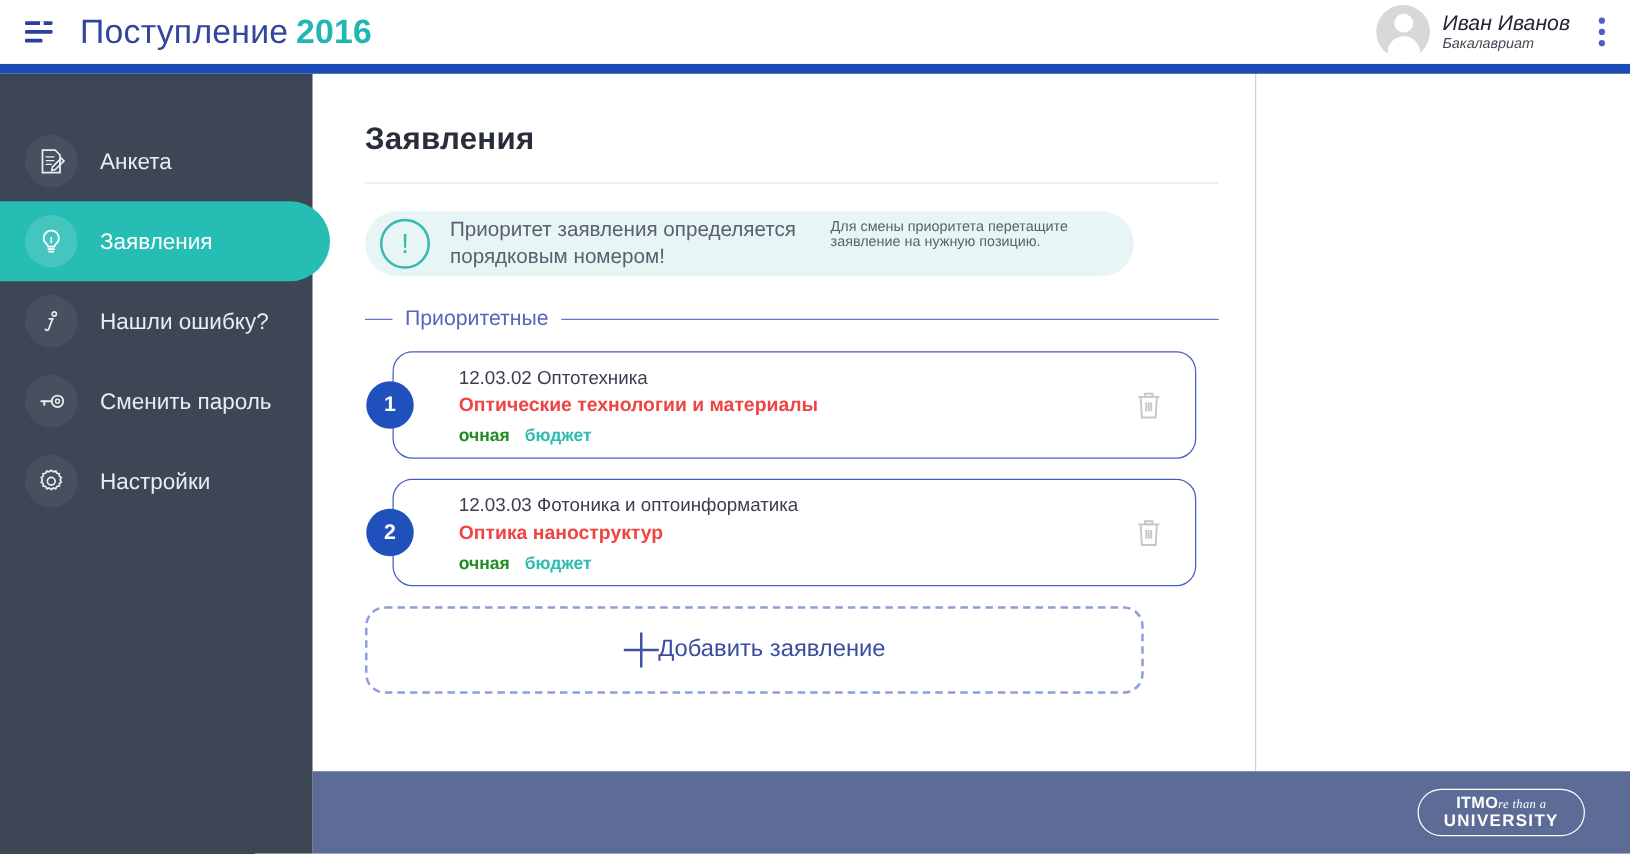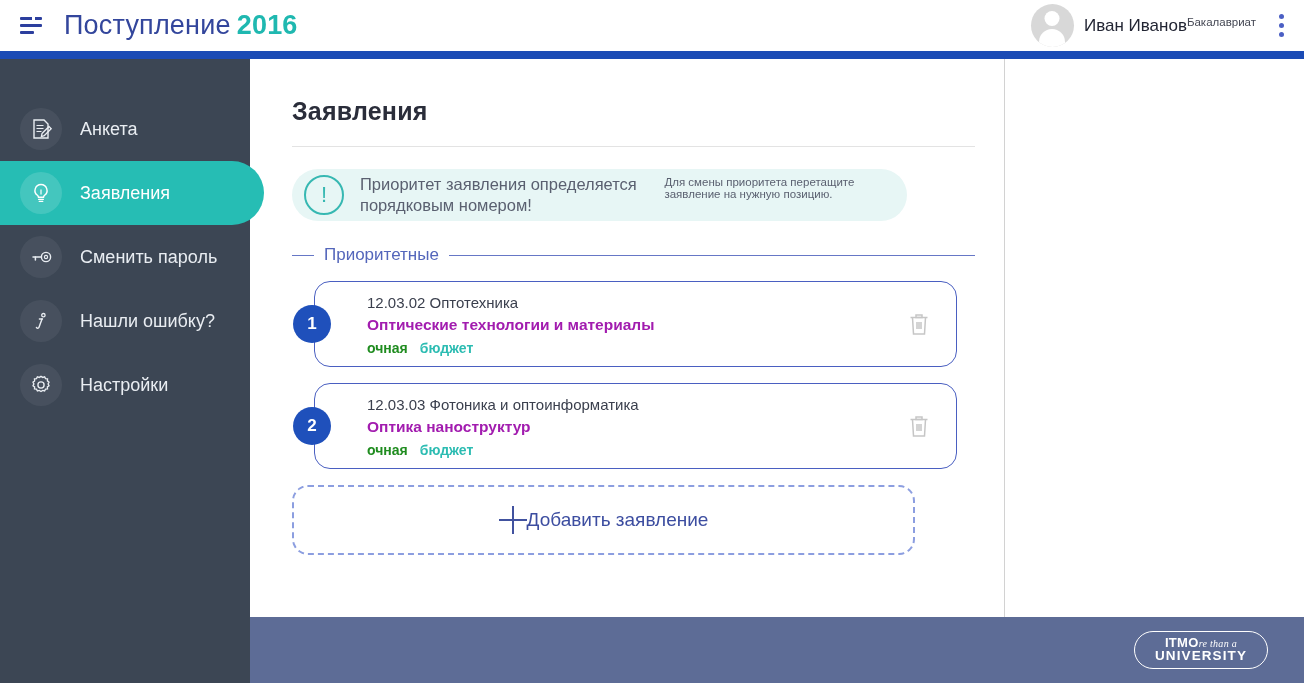--- a/index.html
+++ b/index.html
@@ -48,21 +48,21 @@
     background: #d8d8d8; position: relative; overflow: hidden;
   }
   .avatar .head {
     position: absolute; left: 50%; top: 7px; transform: translateX(-50%);
     width: 15px; height: 15px; border-radius: 50%; background: #ffffff;
   }
   .avatar .body {
     position: absolute; left: 50%; top: 25px; transform: translateX(-50%);
     width: 26px; height: 22px; border-radius: 13px 13px 0 0; background: #ffffff;
   }
-  .user-text { display: flex; flex-direction: row; line-height: 1.15; }
+  .user-text { display: flex; flex-direction: column; line-height: 1.15; font-style: italic; }
   .user-name { font-size: 17px; color: #222533; }
   .user-role { font-size: 11.5px; color: #444753; }
   .kebab {
     width: 18px; height: 36px; margin-left: 6px;
     display: flex; flex-direction: column; align-items: center; justify-content: center; gap: 4px;
     cursor: pointer;
   }
   .kebab i { width: 5px; height: 5px; border-radius: 50%; background: #4b5fc4; display: block; }
 
   
@@ -159,21 +159,21 @@
   .prio-badge {
     position: absolute; left: -22px; top: 50%; transform: translateY(-50%);
     width: 38px; height: 38px; border-radius: 50%;
     background: #1f50bb; color: #ffffff;
     display: flex; align-items: center; justify-content: center;
     font-size: 17px; font-weight: 700;
     cursor: grab;
   }
   .card-body { margin-left: 52px; display: flex; flex-direction: column; }
   .card-code { font-size: 15px; color: #3a3f4d; line-height: 1.45; }
-  .card-name { font-size: 15.5px; color: #a21caf; font-weight: 700; line-height: 1.55; }
+  .card-name { font-size: 15.5px; color: #ef4444; font-weight: 700; line-height: 1.55; }
   .card-tags { margin-top: 3px; display: flex; gap: 12px; }
   .tag-form { font-size: 14px; font-weight: 700; color: #1f8c1f; }
   .tag-fund { font-size: 14px; font-weight: 700; color: #2cbcb2; }
   .trash-btn {
     position: absolute; right: 22px; top: 50%; transform: translateY(-50%);
     width: 30px; height: 32px; cursor: pointer;
     display: flex; align-items: center; justify-content: center;
   }
 
   
@@ -262,39 +262,39 @@
             <path d="M13 4.5 a6 6 0 0 1 3.6 10.8 c-0.7 0.6 -1 1.2 -1.1 2 h-5 c-0.1 -0.8 -0.4 -1.4 -1.1 -2 A6 6 0 0 1 13 4.5 z" fill="none" stroke="#ffffff" stroke-width="1.4"></path>
             <path d="M10.6 19.3 h4.8 M11.2 21.3 h3.6" stroke="#ffffff" stroke-width="1.3" stroke-linecap="round"></path>
             <path d="M13 9.5 v5" stroke="#ffffff" stroke-width="1.2"></path>
           </svg>
         </div>
         <div class="nav-label">Заявления</div>
       </div>
 
       <div class="nav-item">
         <div class="nav-icon">
+          <svg width="26" height="26" viewBox="0 0 26 26">
+            <circle cx="15.4" cy="7.2" r="1.7" fill="none" stroke="#e9edf2" stroke-width="1.3"></circle>
+            <path d="M14 11 l-3 8.2 c-0.5 1.4 -2.3 1.4 -2.6 0.2" fill="none" stroke="#e9edf2" stroke-width="1.4" stroke-linecap="round"></path>
+            <path d="M11.4 11 h3" stroke="#e9edf2" stroke-width="1.4" stroke-linecap="round"></path>
+          </svg>
+        </div>
+        <div class="nav-label">Нашли ошибку?</div>
+      </div>
+
+      <div class="nav-item">
+        <div class="nav-icon">
           <svg width="28" height="26" viewBox="0 0 28 26">
             <circle cx="19" cy="13" r="4.6" fill="none" stroke="#e9edf2" stroke-width="1.4"></circle>
             <circle cx="19" cy="13" r="1.6" fill="none" stroke="#e9edf2" stroke-width="1.2"></circle>
             <path d="M14.4 13 h-8.4" stroke="#e9edf2" stroke-width="1.5" stroke-linecap="round"></path>
             <path d="M8.4 13 v3" stroke="#e9edf2" stroke-width="1.5" stroke-linecap="round"></path>
           </svg>
         </div>
         <div class="nav-label">Сменить пароль</div>
-      </div>
-
-      <div class="nav-item">
-        <div class="nav-icon">
-          <svg width="26" height="26" viewBox="0 0 26 26">
-            <circle cx="15.4" cy="7.2" r="1.7" fill="none" stroke="#e9edf2" stroke-width="1.3"></circle>
-            <path d="M14 11 l-3 8.2 c-0.5 1.4 -2.3 1.4 -2.6 0.2" fill="none" stroke="#e9edf2" stroke-width="1.4" stroke-linecap="round"></path>
-            <path d="M11.4 11 h3" stroke="#e9edf2" stroke-width="1.4" stroke-linecap="round"></path>
-          </svg>
-        </div>
-        <div class="nav-label">Нашли ошибку?</div>
       </div>
 
       <div class="nav-item">
         <div class="nav-icon">
           <svg width="26" height="26" viewBox="0 0 26 26">
             <g fill="none" stroke="#e9edf2" stroke-width="1.35">
               <circle cx="13" cy="13" r="3.1"></circle>
               <path d="M13 4.3 l1.7 1.1 1.9 -0.6 0.9 1.8 2 0.3 -0.1 2 1.6 1.2 -0.9 1.8 0.9 1.8 -1.6 1.2 0.1 2 -2 0.3 -0.9 1.8 -1.9 -0.6 -1.7 1.1 -1.7 -1.1 -1.9 0.6 -0.9 -1.8 -2 -0.3 0.1 -2 -1.6 -1.2 0.9 -1.8 -0.9 -1.8 1.6 -1.2 -0.1 -2 2 -0.3 0.9 -1.8 1.9 0.6 z"></path>
             </g>
           </svg>

